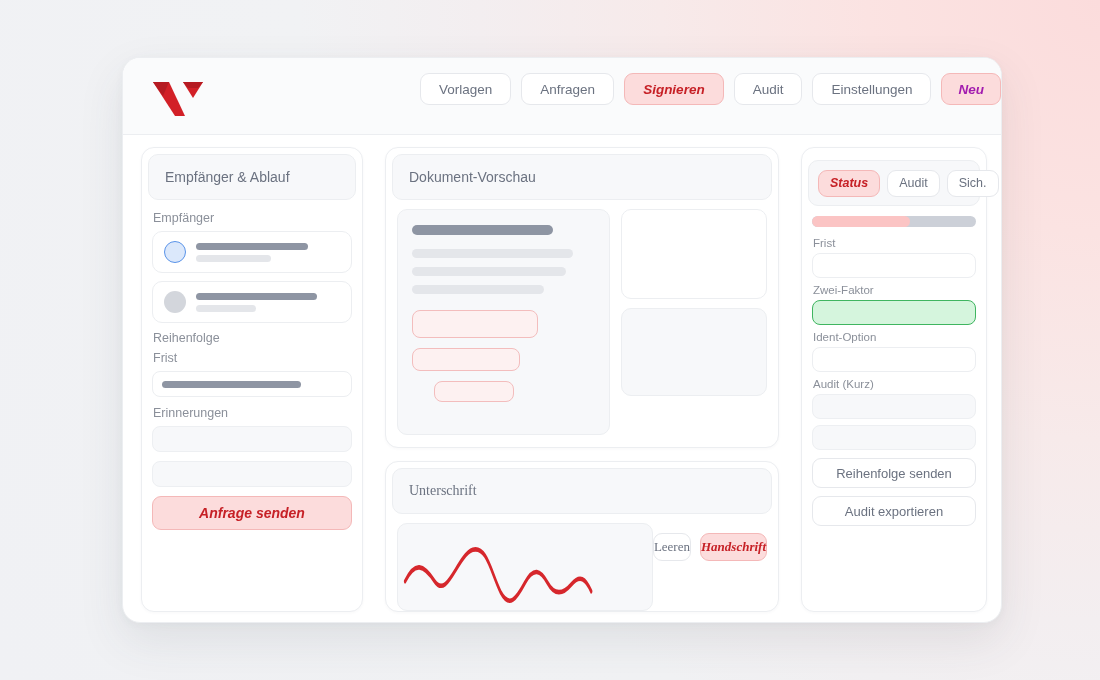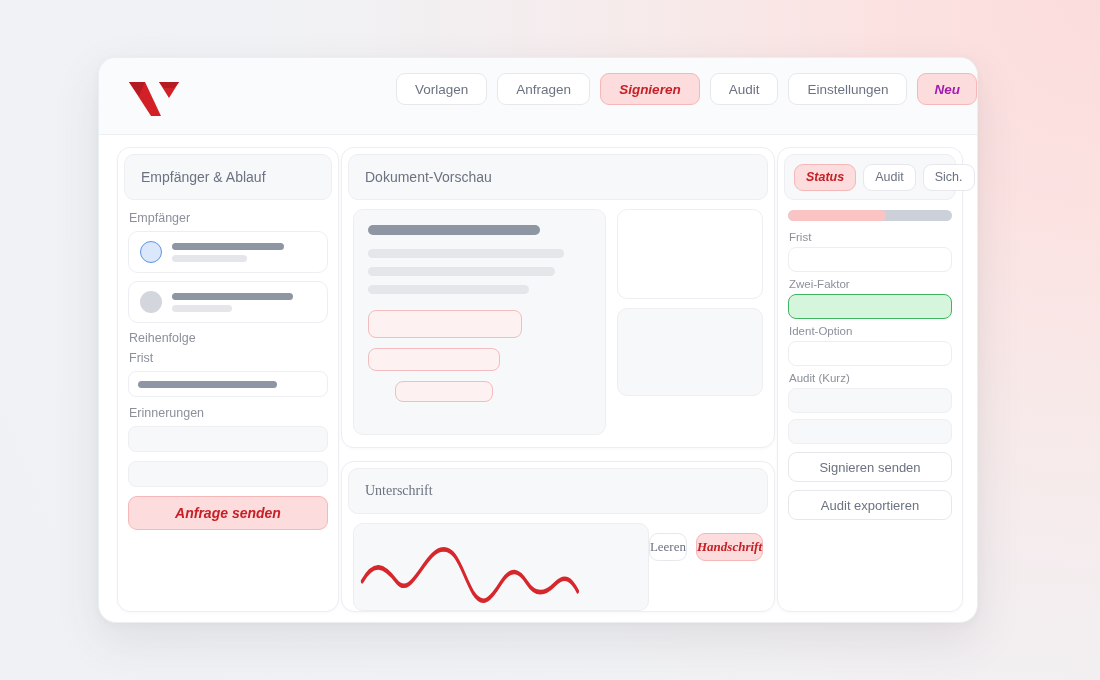--- a/index.html
+++ b/index.html
@@ -13,21 +13,21 @@
   body {
     font-family: "Liberation Sans", sans-serif;
     background:
       radial-gradient(circle at 100% 0%, #fbdcdc 0%, #fbe3e2 18%, #f7eaea 34%, #f3eef0 48%, #f1f2f4 62%, #f0f1f4 100%);
     position: relative;
   }
 
   
   .app-window {
     position: absolute;
-    left: 98px;
+    left: 122px;
     top: 57px;
     width: 880px;
     height: 566px;
     background: #ffffff;
     border: 1px solid #eceef1;
     border-radius: 18px;
     box-shadow: 0 18px 46px rgba(60,64,80,0.10), 0 2px 8px rgba(60,64,80,0.04);
     overflow: hidden;
   }
 
@@ -86,21 +86,21 @@
     border-color: #f4b8b8;
     color: #a21caf;
     font-weight: bold;
     font-style: italic;
     padding: 0 16px;
   }
 
   
   .workspace {
     display: flex;
-    gap: 2px;
+    gap: 22px;
     padding: 12px 14px 12px 18px;
     height: 489px;
   }
 
   .panel {
     background: #ffffff;
     border: 1px solid #eceef1;
     border-radius: 13px;
     box-shadow: 0 1px 3px rgba(60,64,80,0.035);
   }
@@ -280,21 +280,21 @@
   }
 
   
   .right-panel {
     width: 186px;
     flex: 0 0 186px;
     display: flex;
     flex-direction: column;
   }
   .right-tabs {
-    margin: 6px 6px 0 6px;
+    margin: 12px 6px 0 6px;
     height: 46px;
     background: #f7f8fa;
     border: 1px solid #eceef1;
     border-radius: 10px;
     display: flex;
     align-items: center;
     gap: 7px;
     padding: 8px 9px;
   }
   .rtab {
@@ -486,19 +486,19 @@
         <div class="rlabel">Zwei-Faktor</div>
         <div class="rinput green"></div>
 
         <div class="rlabel">Ident-Option</div>
         <div class="rinput"></div>
 
         <div class="rlabel">Audit (Kurz)</div>
         <div class="rinput flat"></div>
         <div class="rinput flat"></div>
 
-        <div class="rbtn ghost">Signieren senden</div>
+        <div class="rbtn ghost">Reihenfolge senden</div>
         <div class="rbtn ghost">Audit exportieren</div>
       </div>
     </div>
 
   </div>
 </div>
 
 </body></html>

